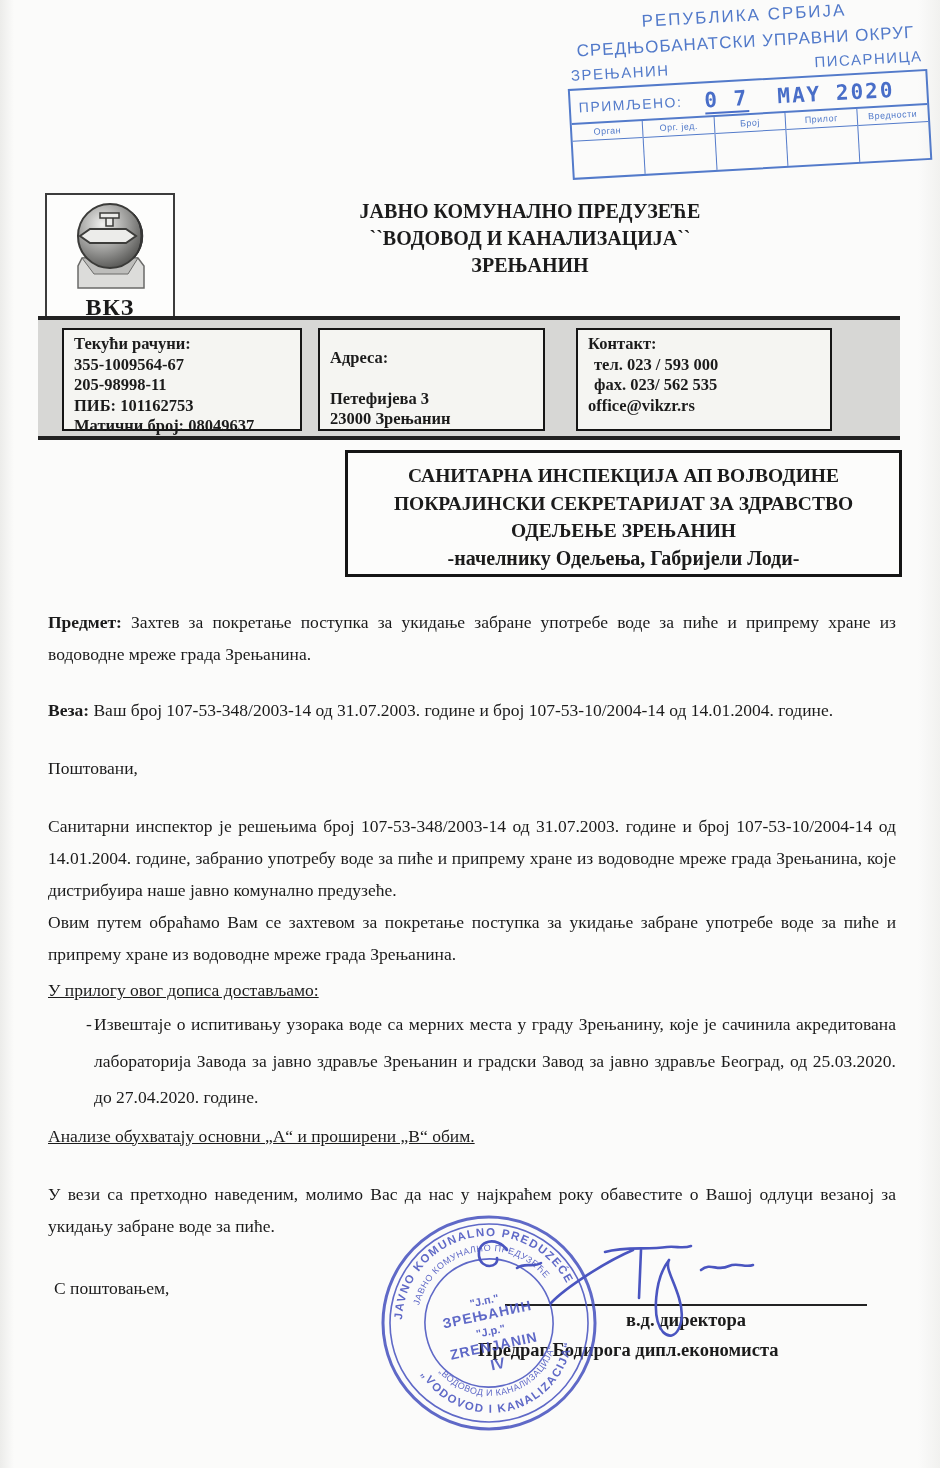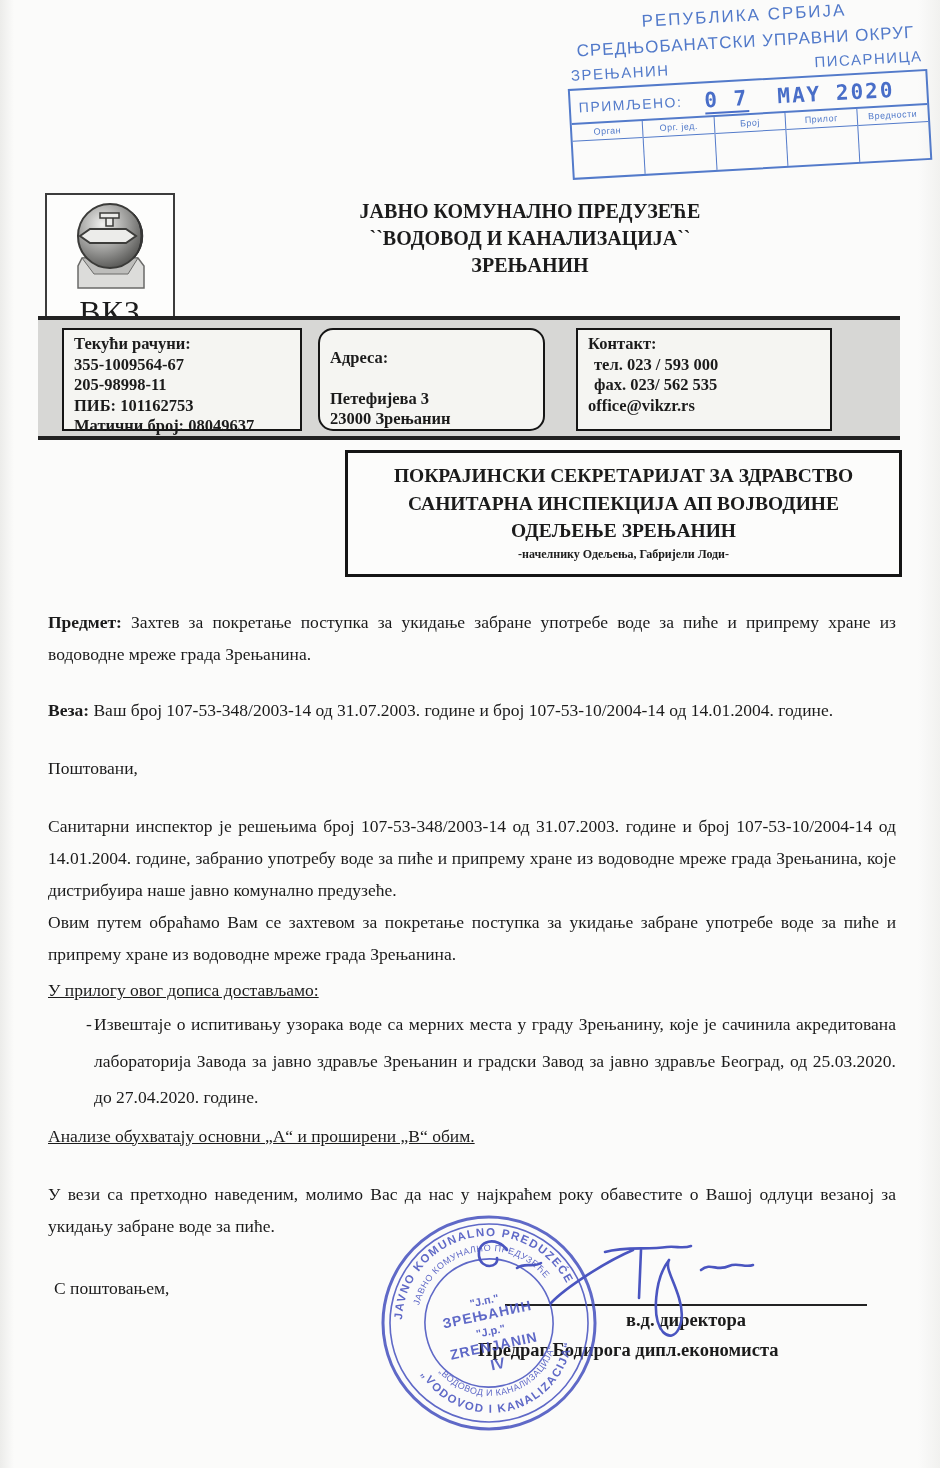--- a/index.html
+++ b/index.html
@@ -37,53 +37,53 @@
   .rs-col:last-child { border-right: none; }
   .rs-col .hd { font-size: 9px; text-align: center; padding: 3px 1px; border-bottom: 1.5px solid #4570c6; letter-spacing: 0.5px; white-space: nowrap; overflow: hidden; }
   .rs-col .cell { height: 36px; }
 
   
   .logo-box {
     position: absolute; left: 45px; top: 193px; width: 130px; height: 128px;
     border: 2px solid #3c3c3c; background: #fdfdfc; text-align: center;
   }
   .logo-box svg { margin-top: 5px; }
-  .logo-caption { font-weight: normal; font-size: 32px; letter-spacing: 1px; margin-top: -2px; }
+  .logo-caption { font-weight: bold; font-size: 24px; letter-spacing: 1px; margin-top: -2px; }
   .company {
     position: absolute; left: 180px; top: 198px; width: 700px;
     text-align: center; font-weight: bold; font-size: 20px; line-height: 27px;
   }
 
   
   .info-band {
     position: absolute; left: 38px; top: 316px; width: 862px; height: 124px;
     background: #d7d7d5;
     border-top: 4px solid #222; border-bottom: 4px solid #222;
   }
   .info-box {
     position: absolute; top: 8px; height: 103px;
     background: #f5f5f2; border: 2px solid #151515;
     padding: 4px 10px; font-weight: bold; font-size: 16.5px; line-height: 20.5px;
   }
   .info-accounts { left: 24px; width: 240px; }
-  .info-address  { left: 280px; width: 227px; border-radius: 15px; }
+  .info-address  { left: 280px; width: 227px; }
   .info-contact  { left: 538px; width: 256px; }
   .info-address .title { margin-top: 14px; }
   .info-address .gap { height: 20px; }
   .info-contact .line { padding-left: 6px; }
 
   
   .reference { position: absolute; left: 48px; top: 444px; font-size: 18px; line-height: 25px; }
   .recipient-box {
     position: absolute; left: 345px; top: 450px; width: 557px; height: 127px;
     border: 3px solid #151515; background: #fcfcfb;
     text-align: center; font-weight: bold; padding-top: 9px;
   }
   .recipient-box .big { font-size: 19.5px; line-height: 27.5px; }
-  .recipient-box .small { font-size: 12px; margin-top: 2px; }
+  .recipient-box .small { font-size: 20px; margin-top: 2px; }
 
   
   .body-text { position: absolute; left: 48px; top: 606px; width: 848px; font-size: 17.5px; line-height: 32px; }
   .body-text p { text-align: justify; }
   .body-text .lead { font-weight: bold; }
   .mt24 { margin-top: 24px; }
   .mt26 { margin-top: 26px; }
   .mt20 { margin-top: 4px; text-decoration: underline; }
   .mt30 { margin-top: 30px; }
   .enclosure-item { display: flex; line-height: 36.5px; }
@@ -188,22 +188,22 @@
     <div class="info-box info-contact">
       <div class="title">Контакт:</div>
       <div class="line">тел.  023 / 593 000</div>
       <div class="line">фах. 023/ 562 535</div>
       <div>office@vikzr.rs</div>
     </div>
   </div>
 
 
   <div class="recipient-box">
+    <div class="big">САНИТАРНА ИНСПЕКЦИЈА АП ВОЈВОДИНЕ</div>
     <div class="big">ПОКРАЈИНСКИ СЕКРЕТАРИЈАТ ЗА ЗДРАВСТВО</div>
-    <div class="big">САНИТАРНА ИНСПЕКЦИЈА АП ВОЈВОДИНЕ</div>
     <div class="big">ОДЕЉЕЊЕ ЗРЕЊАНИН</div>
     <div class="small">-начелнику Одељења, Габријели Лоди-</div>
   </div>
 
   <div class="body-text">
     <p><span class="lead">Предмет:</span> <span>Захтев за покретање поступка за укидање забране употребе воде за пиће и припрему хране из водоводне мреже града Зрењанина.</span></p>
     <p class="mt24"><span class="lead">Веза:</span> <span>Ваш број 107-53-348/2003-14 од 31.07.2003. године и број 107-53-10/2004-14 од 14.01.2004. године.</span></p>
     <p class="mt26">Поштовани,</p>
     <p class="mt26">Санитарни инспектор је решењима број 107-53-348/2003-14 од 31.07.2003. године и број 107-53-10/2004-14 од 14.01.2004. године, забранио употребу воде за пиће и припрему хране из водоводне мреже града Зрењанина, које дистрибуира наше јавно комунално предузеће.</p>
     <p>Овим путем обраћамо Вам се захтевом за покретање поступка за укидање забране употребе воде за пиће и припрему хране из водоводне мреже града Зрењанина.</p>

